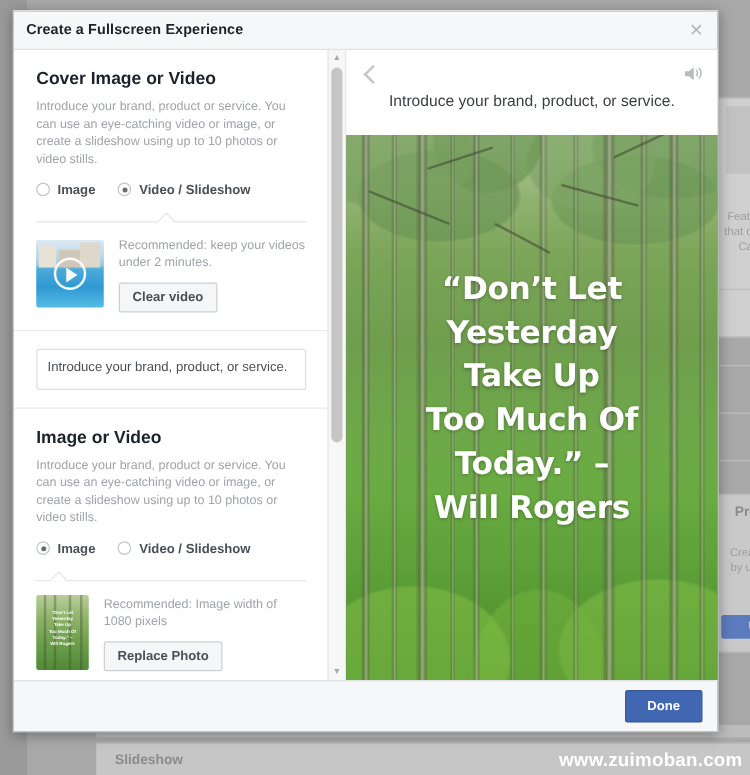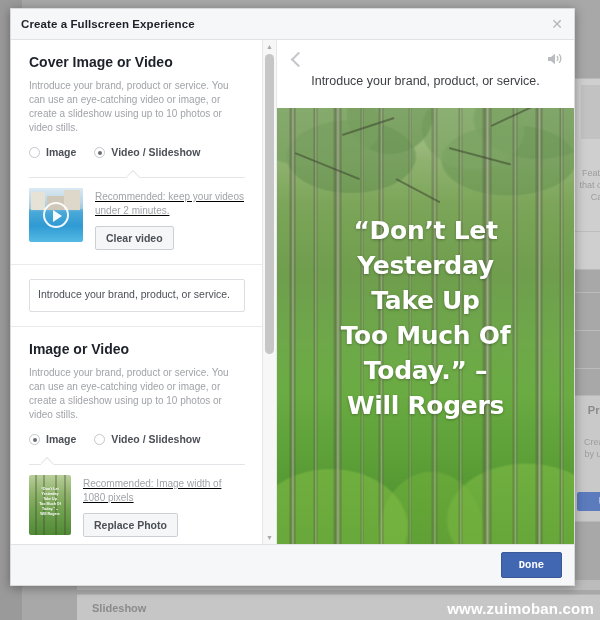--- a/index.html
+++ b/index.html
@@ -163,21 +163,21 @@
     color: #a0a3a8;
   }
   .radio-row {
     display: flex;
     align-items: center;
     gap: 18px;
     margin-bottom: 4px;
   }
   .radio-opt {
     display: flex;
-    align-items: flex-end;
+    align-items: flex-start;
     gap: 6px;
     cursor: pointer;
   }
   .radio-dot {
     width: 11px; height: 11px;
     border-radius: 50%;
     border: 1px solid #c4c7cc;
     background: #fff;
     box-sizing: border-box;
     position: relative;
@@ -221,22 +221,21 @@
     width: 9px; height: 9px;
     background: #fff;
     border-left: 1px solid #e4e5e8;
     border-top: 1px solid #e4e5e8;
     transform: rotate(45deg);
   }
 
   .media-row {
     display: flex;
     gap: 12px;
-    align-items: flex-start;
-    text-decoration: underline;
+    align-items: center;
   }
   .thumb-video {
     width: 54px; height: 54px;
     flex: 0 0 54px;
     border-radius: 2px;
     position: relative;
     overflow: hidden;
     background: linear-gradient(180deg, #cfe3ef 0%, #a9cfe4 28%, #4aa8d8 45%, #2f9ad3 70%, #55bbe4 100%);
   }
   .thumb-video .sky {
@@ -518,21 +517,21 @@
   }
   #done-btn {
     font-size: 10.5px;
     font-weight: bold;
     color: #ffffff;
     background: #4267b2;
     border: 1px solid #3b5998;
     border-radius: 2px;
     padding: 6px 17px;
     cursor: pointer;
-    font-family: Liberation Mono, monospace;
+    font-family: Liberation Sans, sans-serif;
   }
 
   
   #watermark {
     position: absolute;
     right: 6px;
     bottom: 2px;
     text-align: center;
     pointer-events: none;
     z-index: 50;

